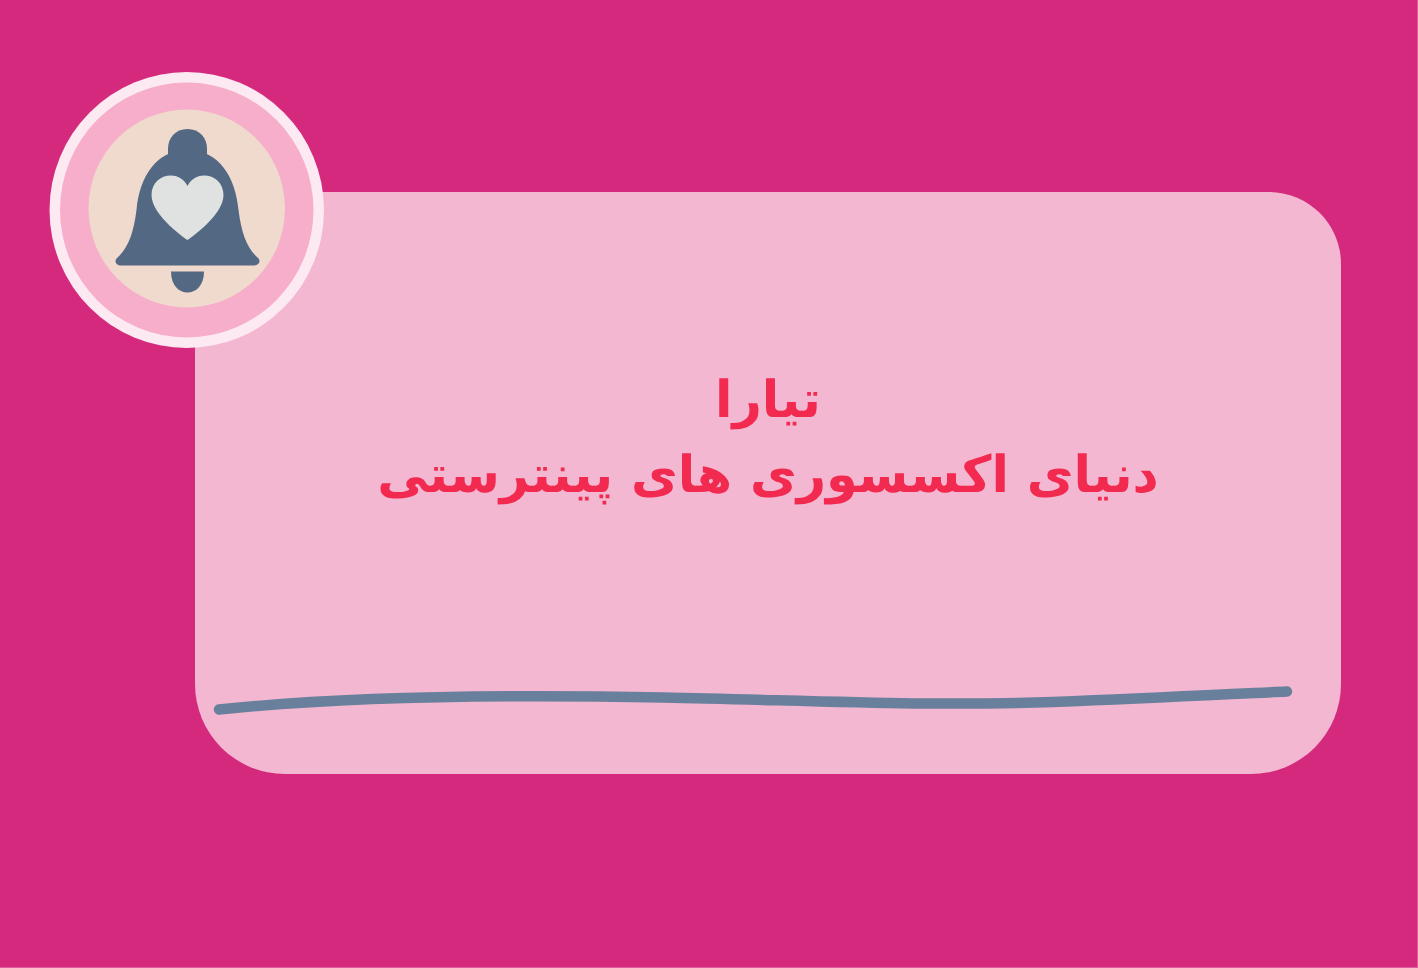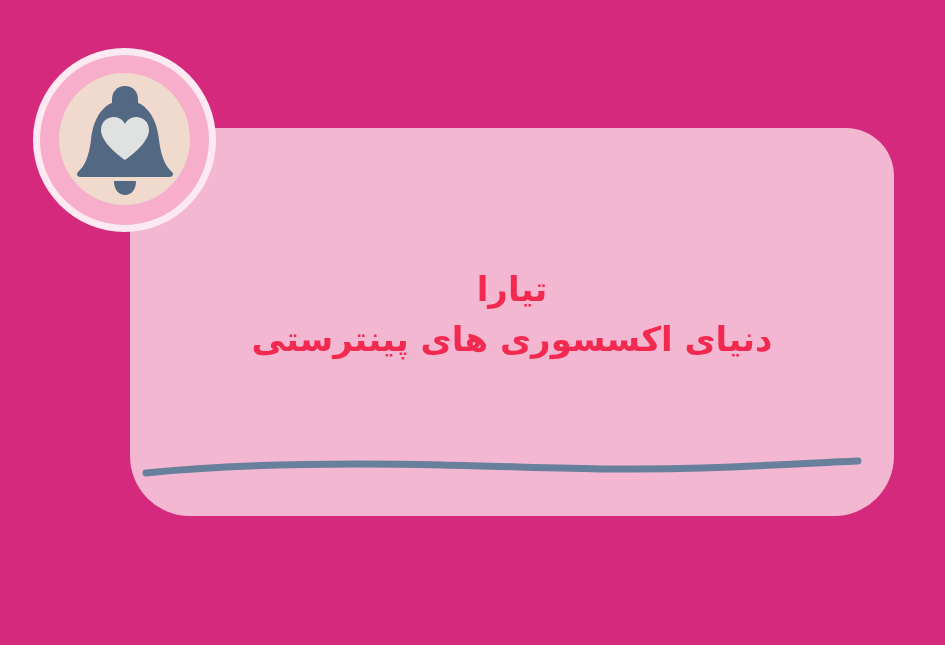--- a/index.html
+++ b/index.html
@@ -46,21 +46,20 @@
   }
   .brand-line {
     display: block;
     color: #f22a4f;
     font-weight: bold;
     letter-spacing: 0;
   }
   #brand-name {
     font-size: 34px;
     margin-bottom: 6px;
-    margin-top: 22px;
   }
   #brand-tagline {
     font-size: 34px;
   }
 
   
   #wave-line {
     position: absolute;
     left: 12px;
     top: 324px;

